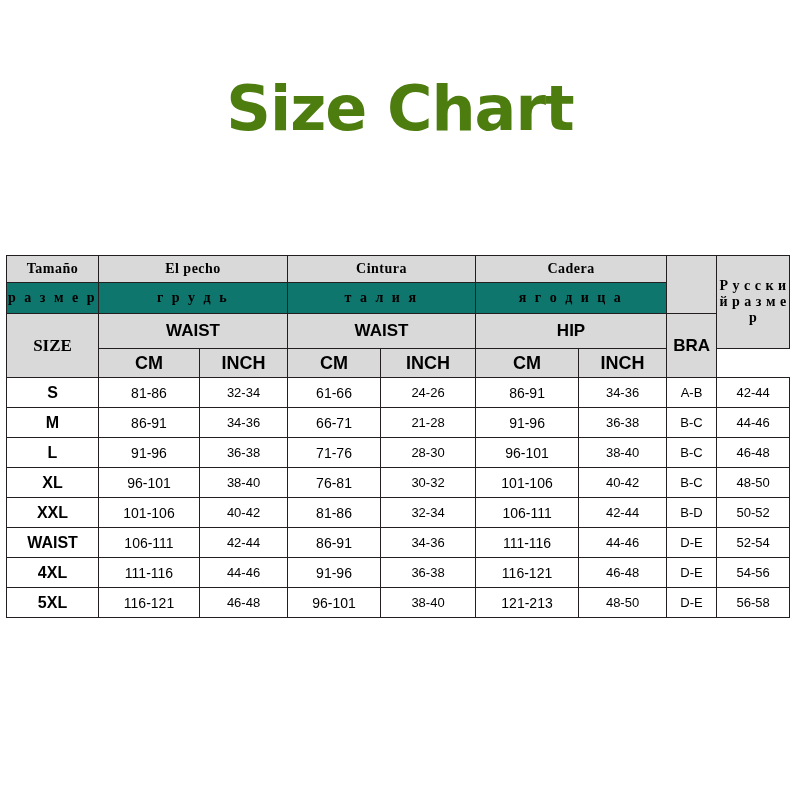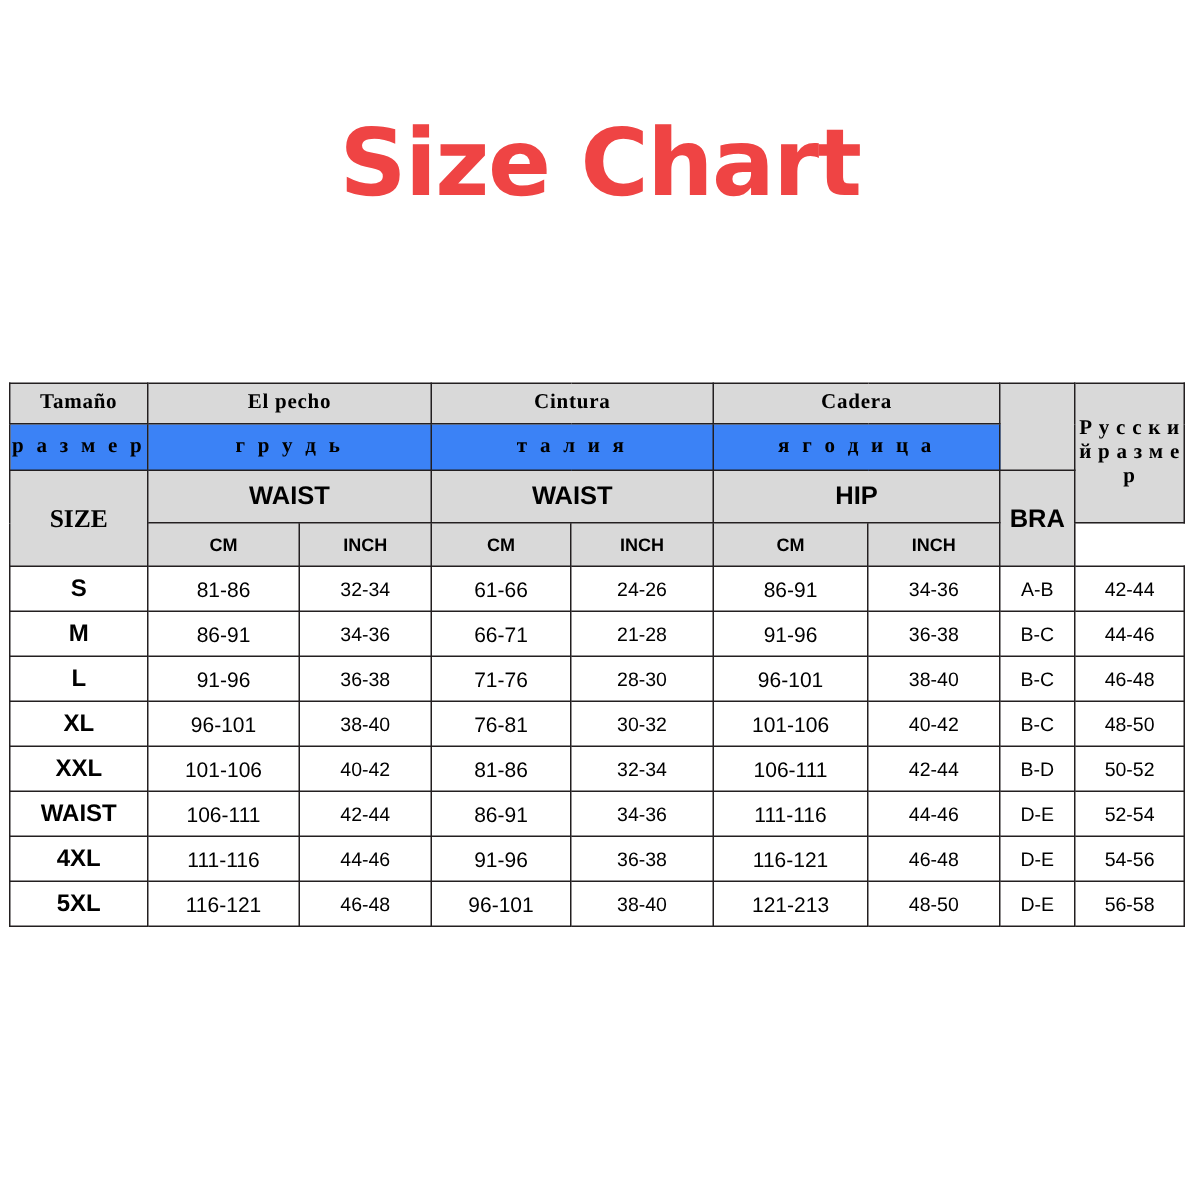--- a/index.html
+++ b/index.html
@@ -23,21 +23,21 @@
   .title {
     position: absolute;
     top: 78px;
     left: 0;
     width: 800px;
     text-align: center;
     font-family: "DejaVu Sans", sans-serif;
     font-weight: bold;
     font-size: 62px;
     letter-spacing: -1px;
-    color: #ef4444;
+    color: #4d7c0f;
     line-height: 1.0;
   }
   .table-wrap {
     position: absolute;
     top: 255px;
     left: 6px;
     width: 788px;
   }
   table.size-chart {
     border-collapse: collapse;
@@ -56,37 +56,37 @@
   
   tr.hrow1 td {
     background: #d9d9d9;
     height: 26px;
     font-family: "Liberation Serif", serif;
     font-size: 14px;
     font-weight: bold;
     letter-spacing: 0.5px;
   }
   tr.hrow2 td {
-    background: #3b82f6;
+    background: #0f766e;
     height: 30px;
     font-family: "Liberation Serif", serif;
     font-size: 14px;
     font-weight: bold;
     letter-spacing: 2.5px;
   }
   tr.hrow3 td {
     background: #d9d9d9;
     height: 34px;
     font-size: 17px;
     font-weight: bold;
   }
   tr.hrow4 td {
     background: #d9d9d9;
     height: 28px;
-    font-size: 12px;
+    font-size: 18px;
     font-weight: bold;
   }
   td.size-col-head {
     background: #d9d9d9;
     font-size: 17px;
     font-weight: bold;
     font-family: Liberation Serif, serif;
   }
   td.bra-head {
     background: #d9d9d9;

